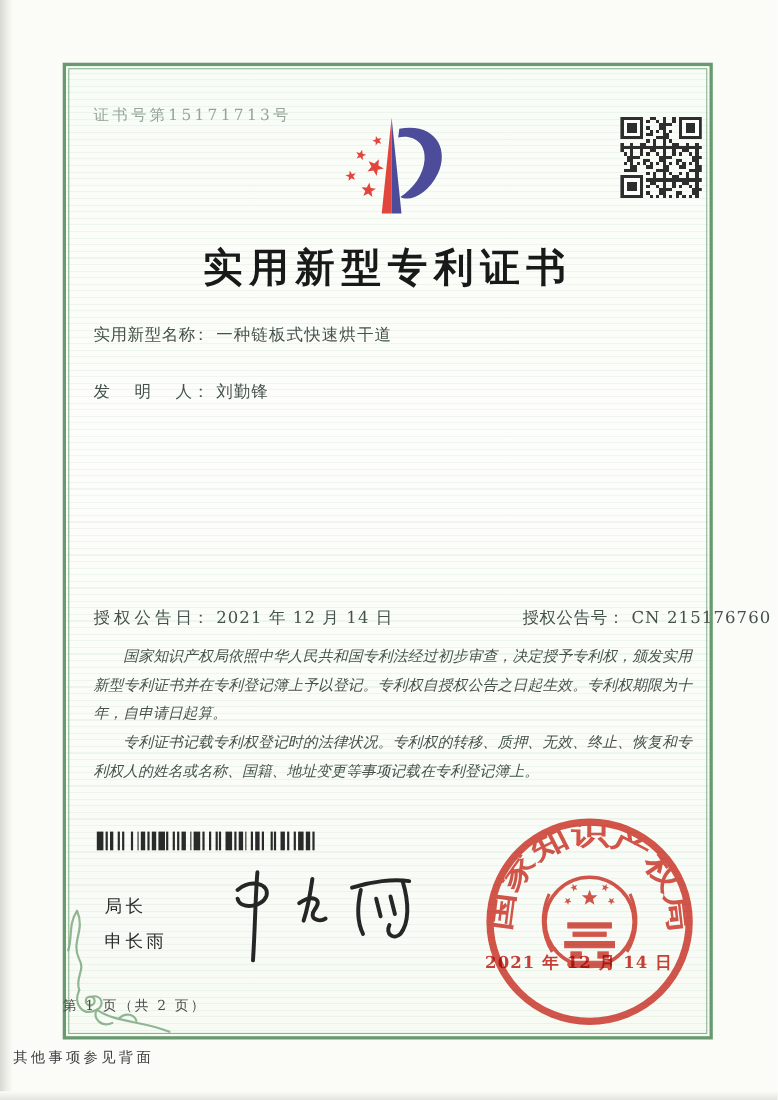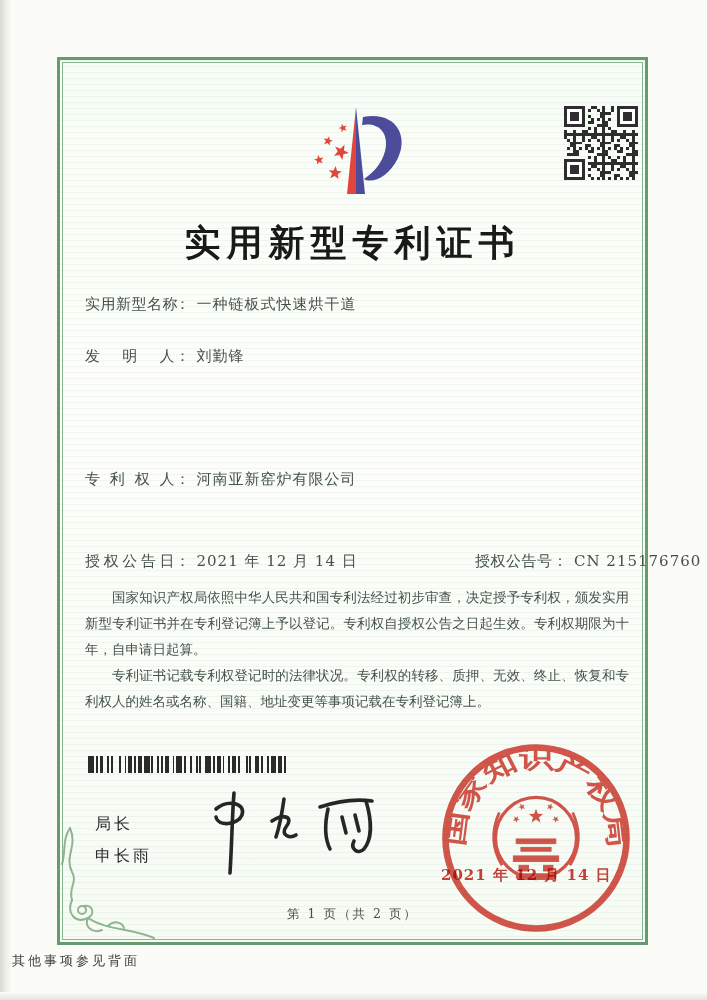--- a/index.html
+++ b/index.html
@@ -44,59 +44,60 @@
     display:inline-block;width:90px;vertical-align:bottom;
     text-align:justify;text-align-last:justify;
   }
   .f-colon{display:inline-block;margin-right:6px;}
   .f-value{letter-spacing:1px;}
   .grant-no{position:absolute;left:390px;top:0;white-space:nowrap;}
   .paras{
     position:absolute;left:85px;top:584px;width:544px;
     font-size:13.5px;line-height:26px;color:#45524b;text-align:justify;
   }
-  .paras p{margin:0;text-indent:2em;}
+  .paras p{margin:0;text-indent:2em;font-style:italic;}
   .barcode{
     position:absolute;left:88px;top:756px;width:202px;height:17px;
     display:flex;align-items:stretch;
   }
   .barcode i{display:block;height:100%;}
   .signer{
     position:absolute;left:95px;top:808px;font-size:16px;color:#2b2b2b;
     letter-spacing:3px;line-height:32px;
   }
   .signature{position:absolute;left:192px;top:786px;width:200px;height:92px;}
   .seal{position:absolute;left:437px;top:739px;width:198px;height:198px;
     mix-blend-mode:multiply;opacity:0.93;}
   .seal-date{
     position:absolute;left:441px;top:866px;font-size:15px;font-weight:bold;
     color:#cf4038;letter-spacing:1px;white-space:nowrap;mix-blend-mode:multiply;
   }
   .page-info{
-    position:absolute;left:57px;top:906px;width:591px;text-align:center;
+    position:absolute;left:57px;top:906px;width:591px;text-align:left;
     font-size:12.5px;color:#4b4b4b;letter-spacing:2px;
   }
   .back-note{
     position:absolute;left:0;top:952px;width:707px;text-align:left;
     font-size:13px;color:#3d3d3d;letter-spacing:3px;margin-left:12px;
   }
   .ornament{position:absolute;left:58px;top:826px;width:102px;height:118px;}
 </style>
 </head>
 <body>
 
 <div class="cert">
 
   <div class="scan-edge"></div>
   <div class="scan-edge-bottom"></div>
 
   <div class="frame">
     <div class="frame-inner"></div>
   </div>
 
+  <div class="cert-no">证书号第15171713号</div>
 
   <svg class="logo" viewBox="0 0 146 106">
     <g id="logo-stars" fill="#e2453c">
         <polygon points="58.7,22.7 60.6,25.2 63.7,24.4 61.9,27.0 63.6,29.7 60.6,28.8 58.5,31.3 58.5,28.1 55.5,26.9 58.5,25.9"></polygon>
         <polygon points="46.2,35.2 46.6,38.7 50.0,39.7 46.8,41.1 46.8,44.6 44.5,42.0 41.2,43.2 42.9,40.1 40.8,37.3 44.2,38.0"></polygon>
         <polygon points="61.5,43.8 61.0,49.4 65.9,52.1 60.4,53.3 59.4,58.9 56.5,54.0 51.0,54.8 54.7,50.5 52.2,45.5 57.4,47.7"></polygon>
         <polygon points="35.0,54.1 36.9,57.1 40.4,56.5 38.1,59.2 39.7,62.4 36.4,61.1 33.9,63.5 34.2,60.0 31.0,58.4 34.5,57.6"></polygon>
         <polygon points="52.7,65.0 54.0,69.8 58.8,70.5 54.7,73.2 55.5,78.0 51.7,74.9 47.3,77.2 49.1,72.6 45.6,69.2 50.5,69.5"></polygon>
       </g>
     <polygon points="73,6 64,93 73,93" fill="#e2453c"></polygon>
@@ -324,23 +325,20 @@
     </svg>
 
   <div class="title">实用新型专利证书</div>
 
   <div class="row" style="top:347px">
     <span class="f-label">发明人</span><span class="f-colon">：</span><span class="f-value">刘勤锋</span>
   </div>
   <div class="row" style="top:295px">
     <span class="f-label">实用新型名称</span><span class="f-colon">：</span><span class="f-value">一种链板式快速烘干道</span>
   </div>
-  <div class="row" style="top:470px">
-    <span class="f-label">专利权人</span><span class="f-colon">：</span><span class="f-value">河南亚新窑炉有限公司</span>
-  </div>
   <div class="row" style="top:552px;width:545px">
     <span class="f-label">授权公告日</span><span class="f-colon">：</span><span class="f-value">2021 年 12 月 14 日</span>
     <span class="grant-no">
       <span>授权公告号</span><span class="f-colon">：</span><span class="f-value">CN 215176760 U</span>
     </span>
   </div>
 
   <div class="paras">
     <p>国家知识产权局依照中华人民共和国专利法经过初步审查，决定授予专利权，颁发实用新型专利证书并在专利登记簿上予以登记。专利权自授权公告之日起生效。专利权期限为十年，自申请日起算。</p>
     <p>专利证书记载专利权登记时的法律状况。专利权的转移、质押、无效、终止、恢复和专利权人的姓名或名称、国籍、地址变更等事项记载在专利登记簿上。</p>

